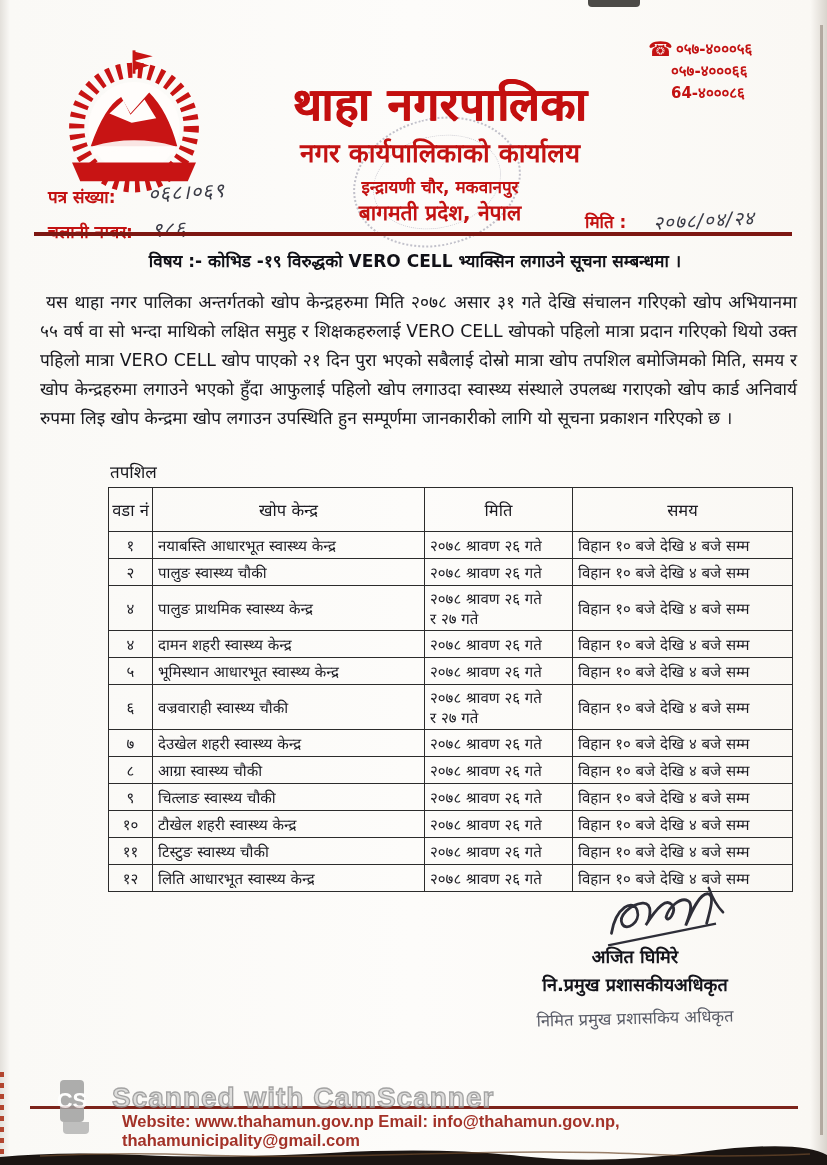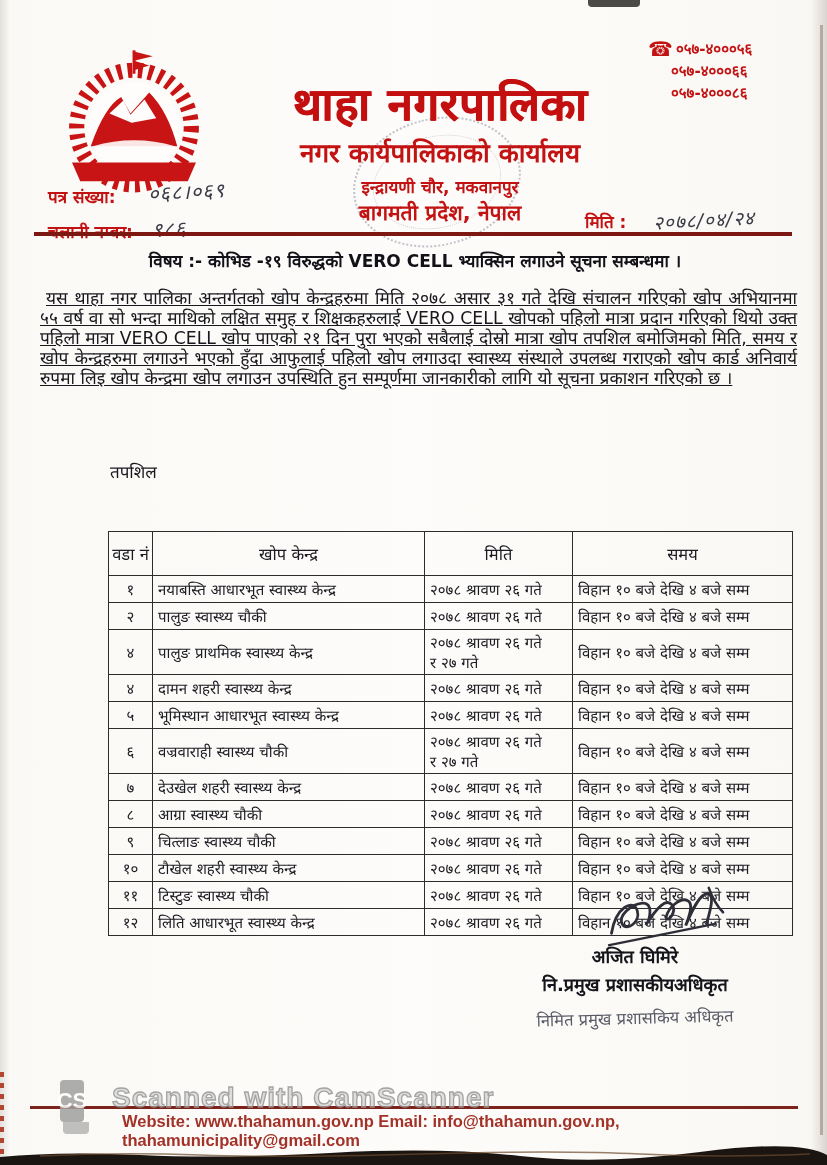--- a/index.html
+++ b/index.html
@@ -45,27 +45,27 @@
   .lbl-ref{ left:48px; top:185px; }  .val-ref{ left:148px; top:178px; }
   .lbl-disp{ left:48px; top:220px; } .val-disp{ left:152px; top:215px; }
   .lbl-date{ left:585px; top:210px; } .val-date{ left:653px; top:207px; font-size:19px; }
 
   .header-rule{ position:absolute; left:34px; top:232px; width:758px; height:3.5px; background:#7d1712; }
 
   
   .subject{ position:absolute; left:60px; top:249px; width:710px; text-align:center;
     color:#111117; font-size:17px; font-weight:bold; }
   .body-par{ position:absolute; left:40px; top:288px; width:757px;
-    color:#16161c; font-size:17.3px; line-height:20px; text-align:justify; text-indent:6px;text-decoration:underline; }
+    color:#16161c; font-size:17.3px; line-height:29px; text-align:justify; text-indent:6px; }
 
   .table-title{ position:absolute; left:110px; top:460px; font-size:17px; color:#16161c;
     text-underline-offset:3px; }
 
   table.schedule{ position:absolute; left:108px; top:487px; width:684px;
-    border-collapse:collapse; table-layout:fixed;margin-top:44px; }
+    border-collapse:collapse; table-layout:fixed; }
   .schedule th, .schedule td{ border:1.5px solid #2c2c2c; color:#1b1b22; }
   .schedule th{ font-size:16.5px; font-weight:normal; text-align:center; padding:4px 2px; height:44px; }
   .schedule td{ font-size:15px; padding:2px 5px; height:27px; }
   .c-ward{ text-align:center; width:44px; }
   .c-center{ width:272px; }
   .c-date{ width:148px; white-space:pre-line; }
   .c-time{ width:220px; }
 
   
   .sig-block{ position:absolute; left:470px; top:888px; width:330px; text-align:center; }
@@ -116,21 +116,21 @@
 
   <div class="phones">
     <div class="ph-row">
       <span class="phone-icon">☎</span>
       <span>०५७-४०००५६</span>
     </div>
     <div class="ph-row ph-indent">
         <span>०५७-४०००६६</span>
       </div>
     <div class="ph-row ph-indent">
-        <span>०५७-४०००८६</span>
+        <span>64-४०००८६</span>
       </div>
   </div>
 
   <div class="muni-name">थाहा नगरपालिका</div>
   <div class="office-name">नगर कार्यपालिकाको कार्यालय</div>
   <div class="addr1">इन्द्रायणी चौर, मकवानपुर</div>
   <div class="addr2">बागमती प्रदेश, नेपाल</div>
 
   <div class="ref-label lbl-ref">पत्र संख्या:</div>
   <div class="hand val-ref">०६८।०६९</div>

